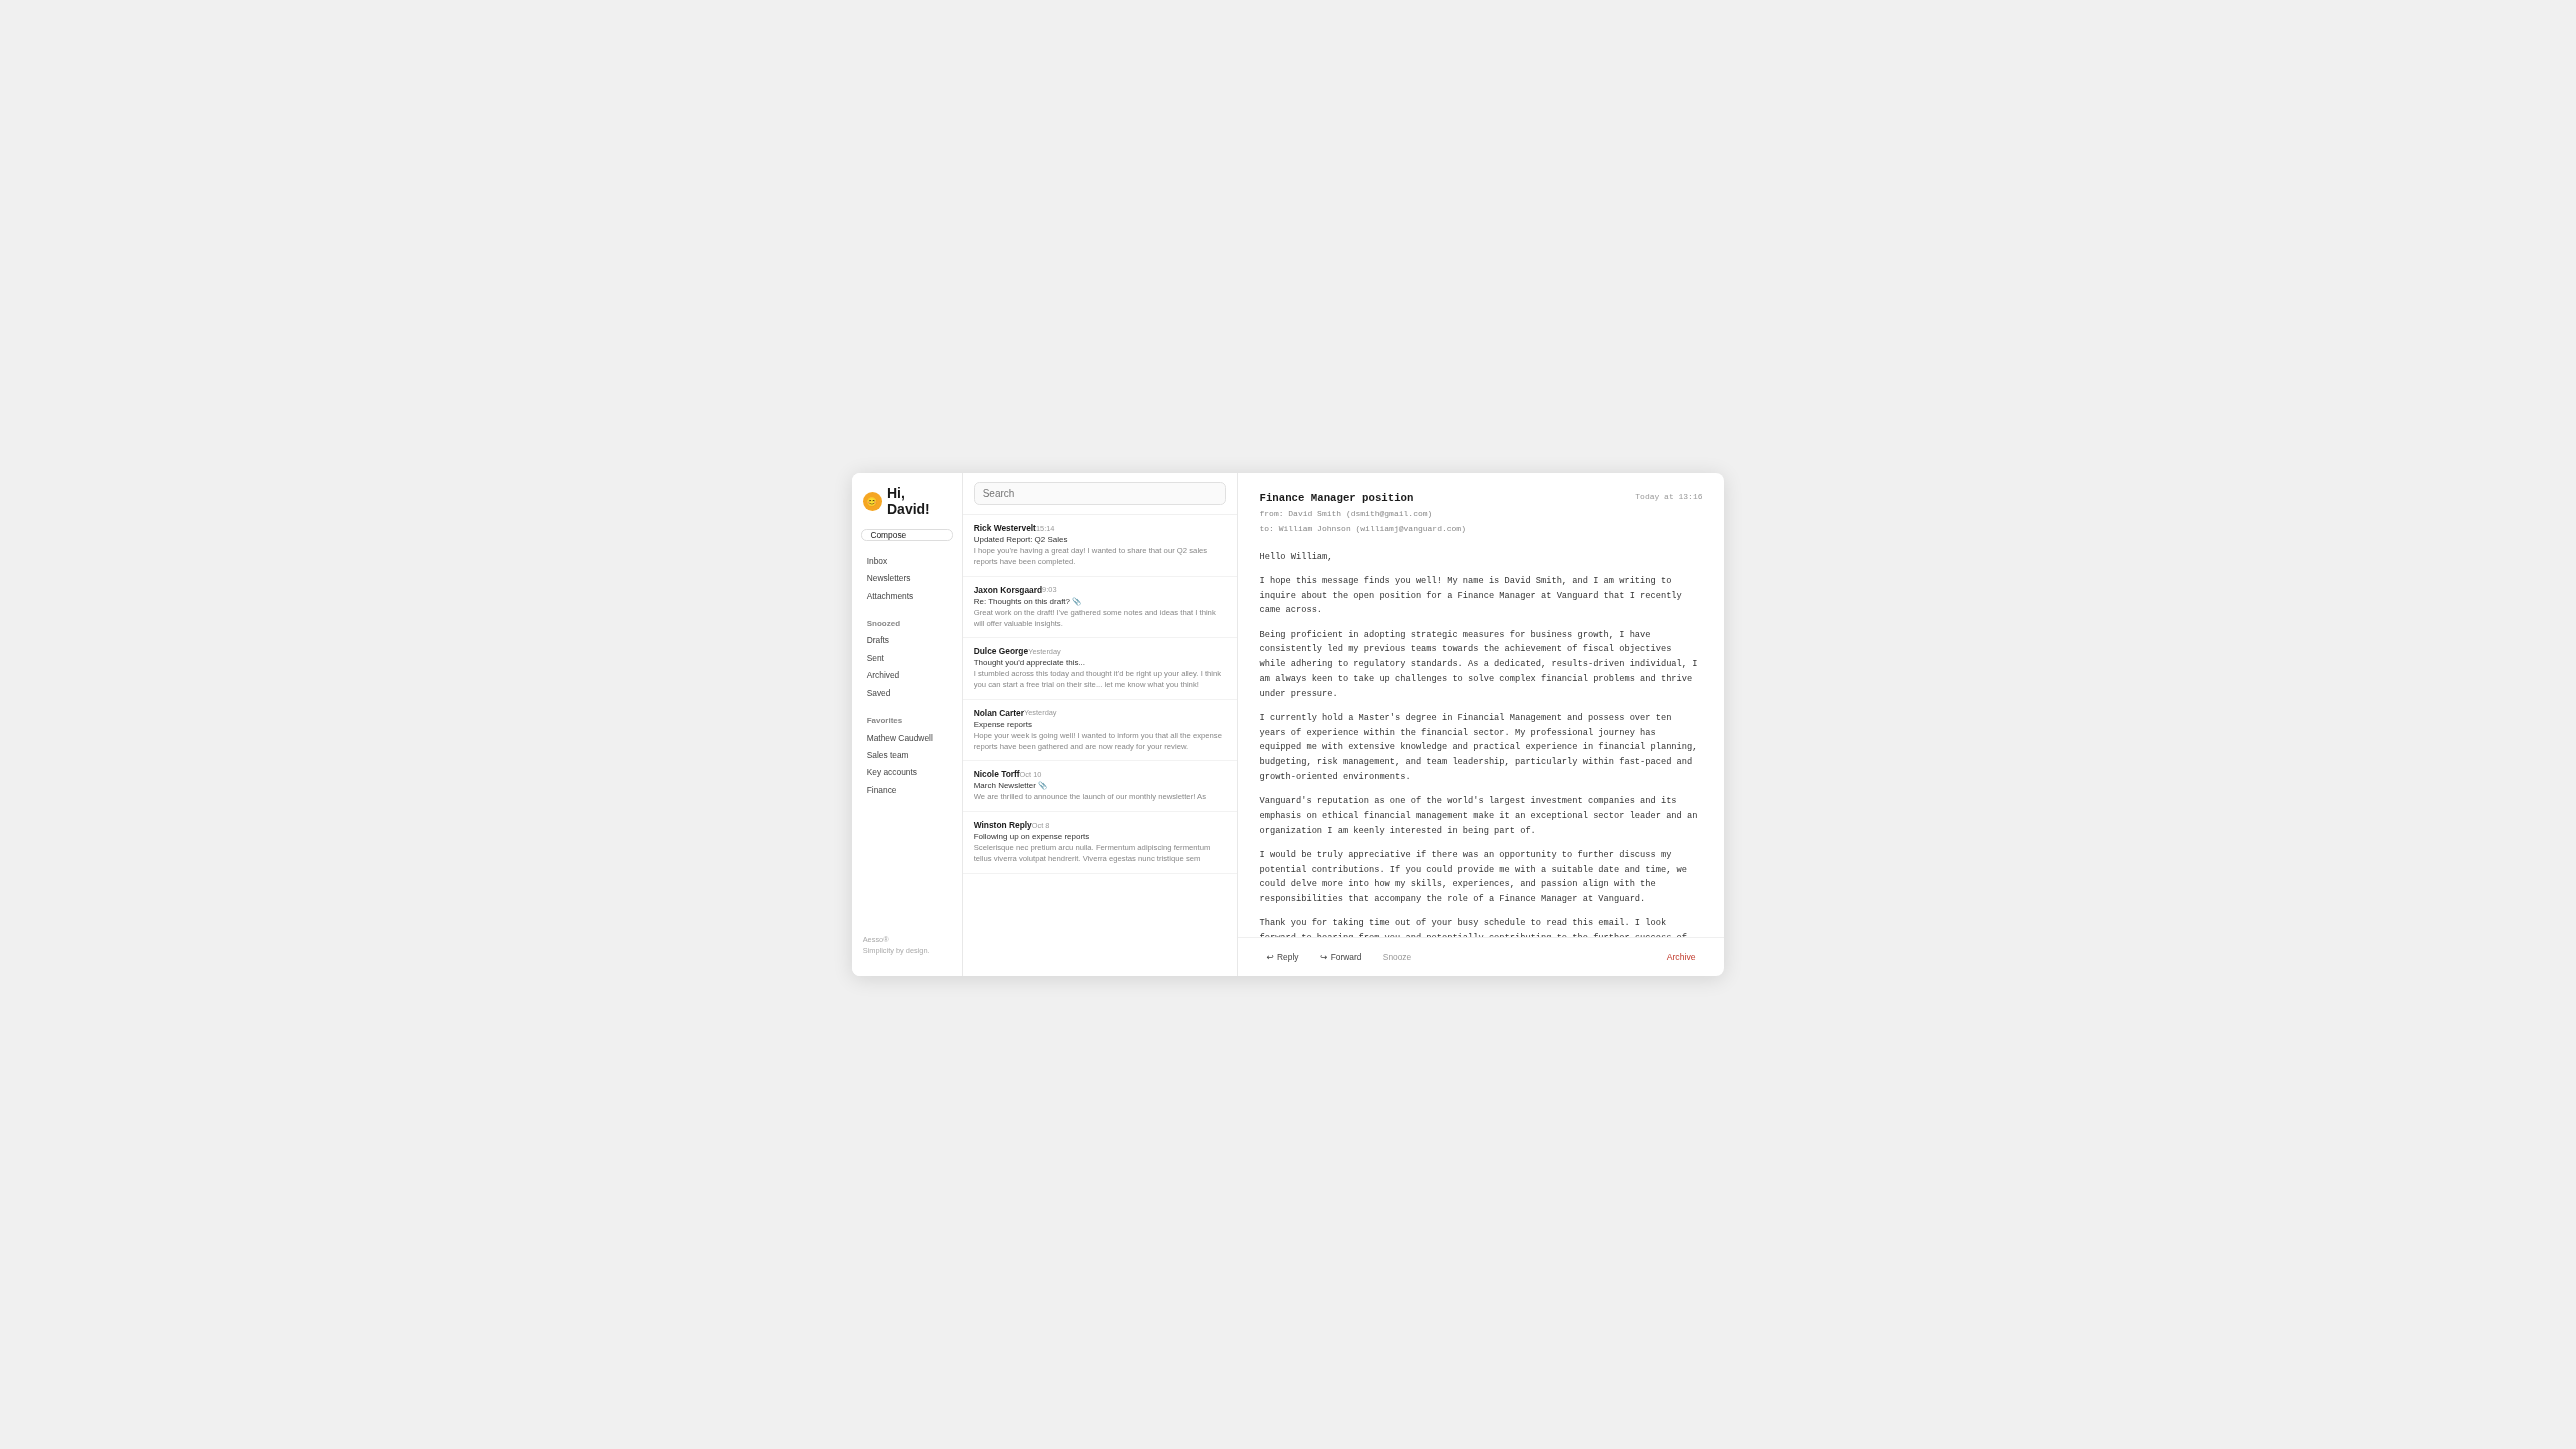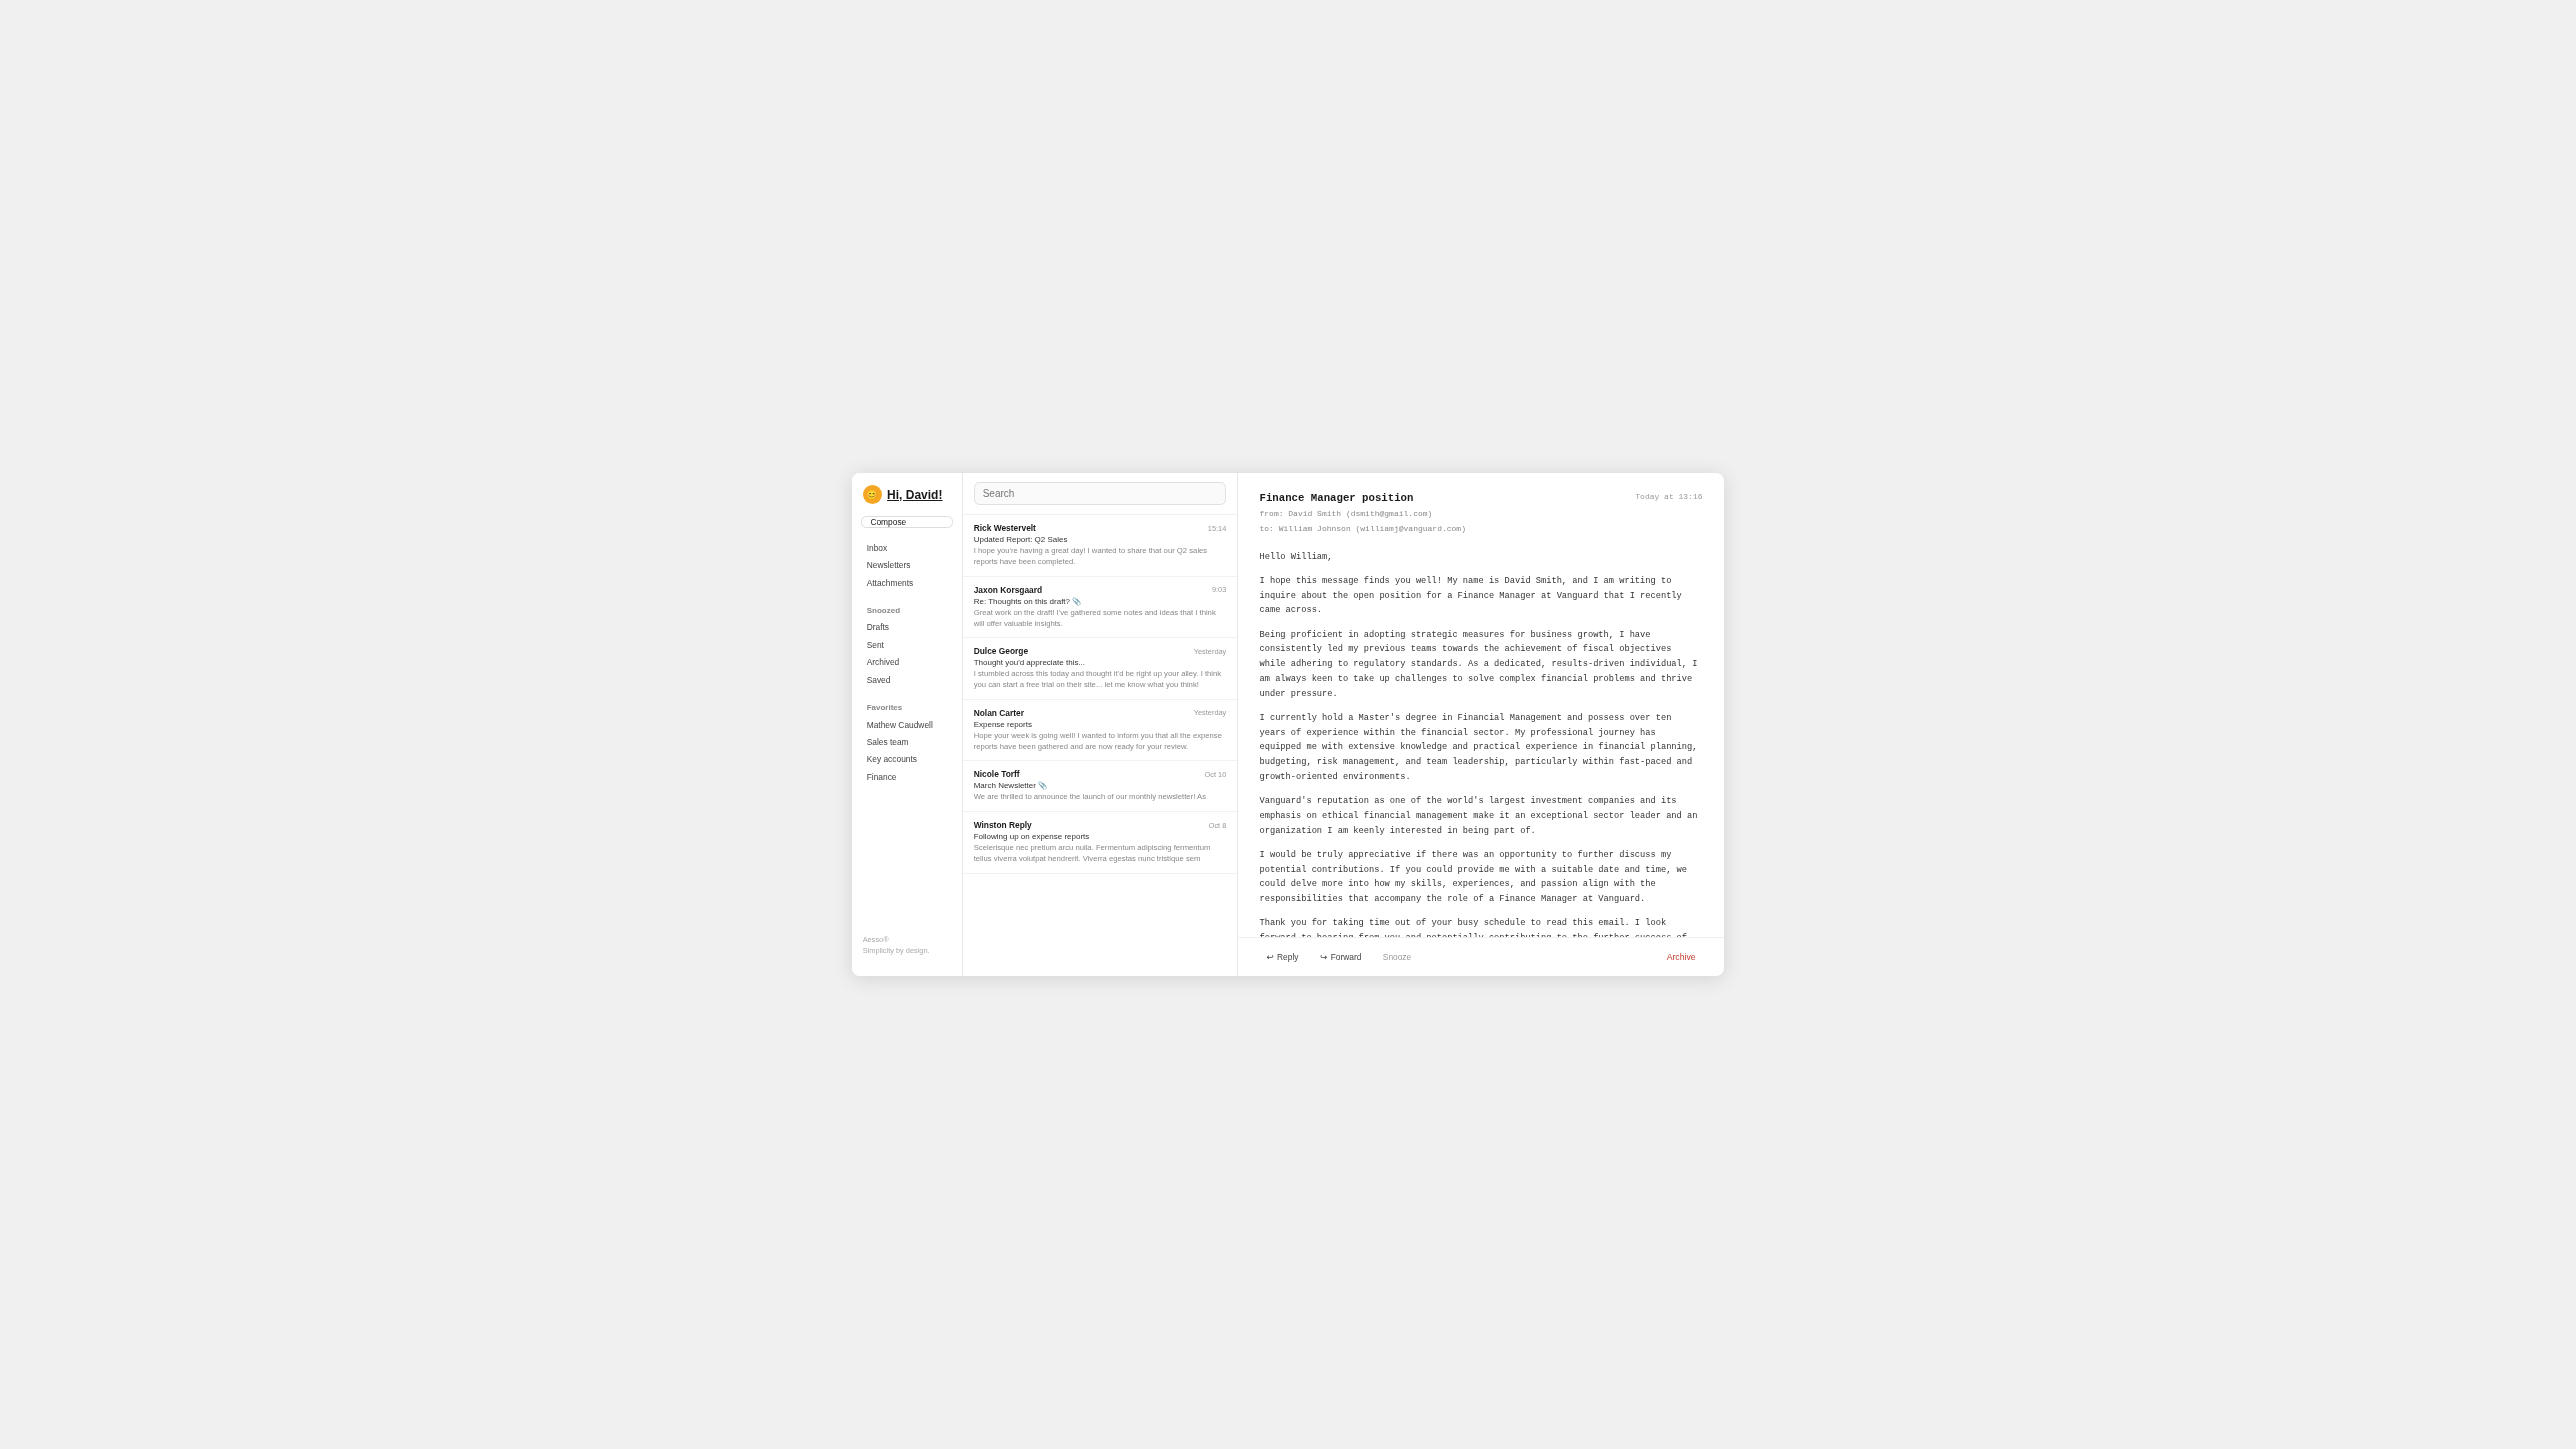--- a/index.html
+++ b/index.html
@@ -41,24 +41,23 @@
       width: 19px;
       height: 19px;
       background: #f5a623;
       border-radius: 50%;
       display: flex;
       align-items: center;
       justify-content: center;
       font-size: 9.4px;
     }
     .greeting {
-      font-size: 12px;
+      font-size: 14px;
       font-weight: 600;
       color: #1a1a1a;
-      text-decoration: underline;
     }
     .compose-btn {
       margin: 0 9.4px 10.7px;
       padding: 0 8px;
       background: #fff;
       border: 0.7px solid #ddd;
       border-radius: 5.4px;
       font-size: 8.4px;
       font-weight: 500;
       color: #1a1a1a;
@@ -118,21 +117,21 @@
       overflow-y: auto;
       flex: 1;
     }
     .email-item {
       padding: 8px 10.7px;
       border-bottom: 0.7px solid #f2f2f2;
       cursor: pointer;
     }
     .email-item-header {
       display: flex;
-      justify-content: space-between;
+      justify-content: flex-start;
       align-items: center;
       margin-bottom: 2px;
     }
     .email-sender {
       font-size: 8.4px;
       font-weight: 600;
       color: #1a1a1a;
     }
     .email-time {
       font-size: 7.4px;

